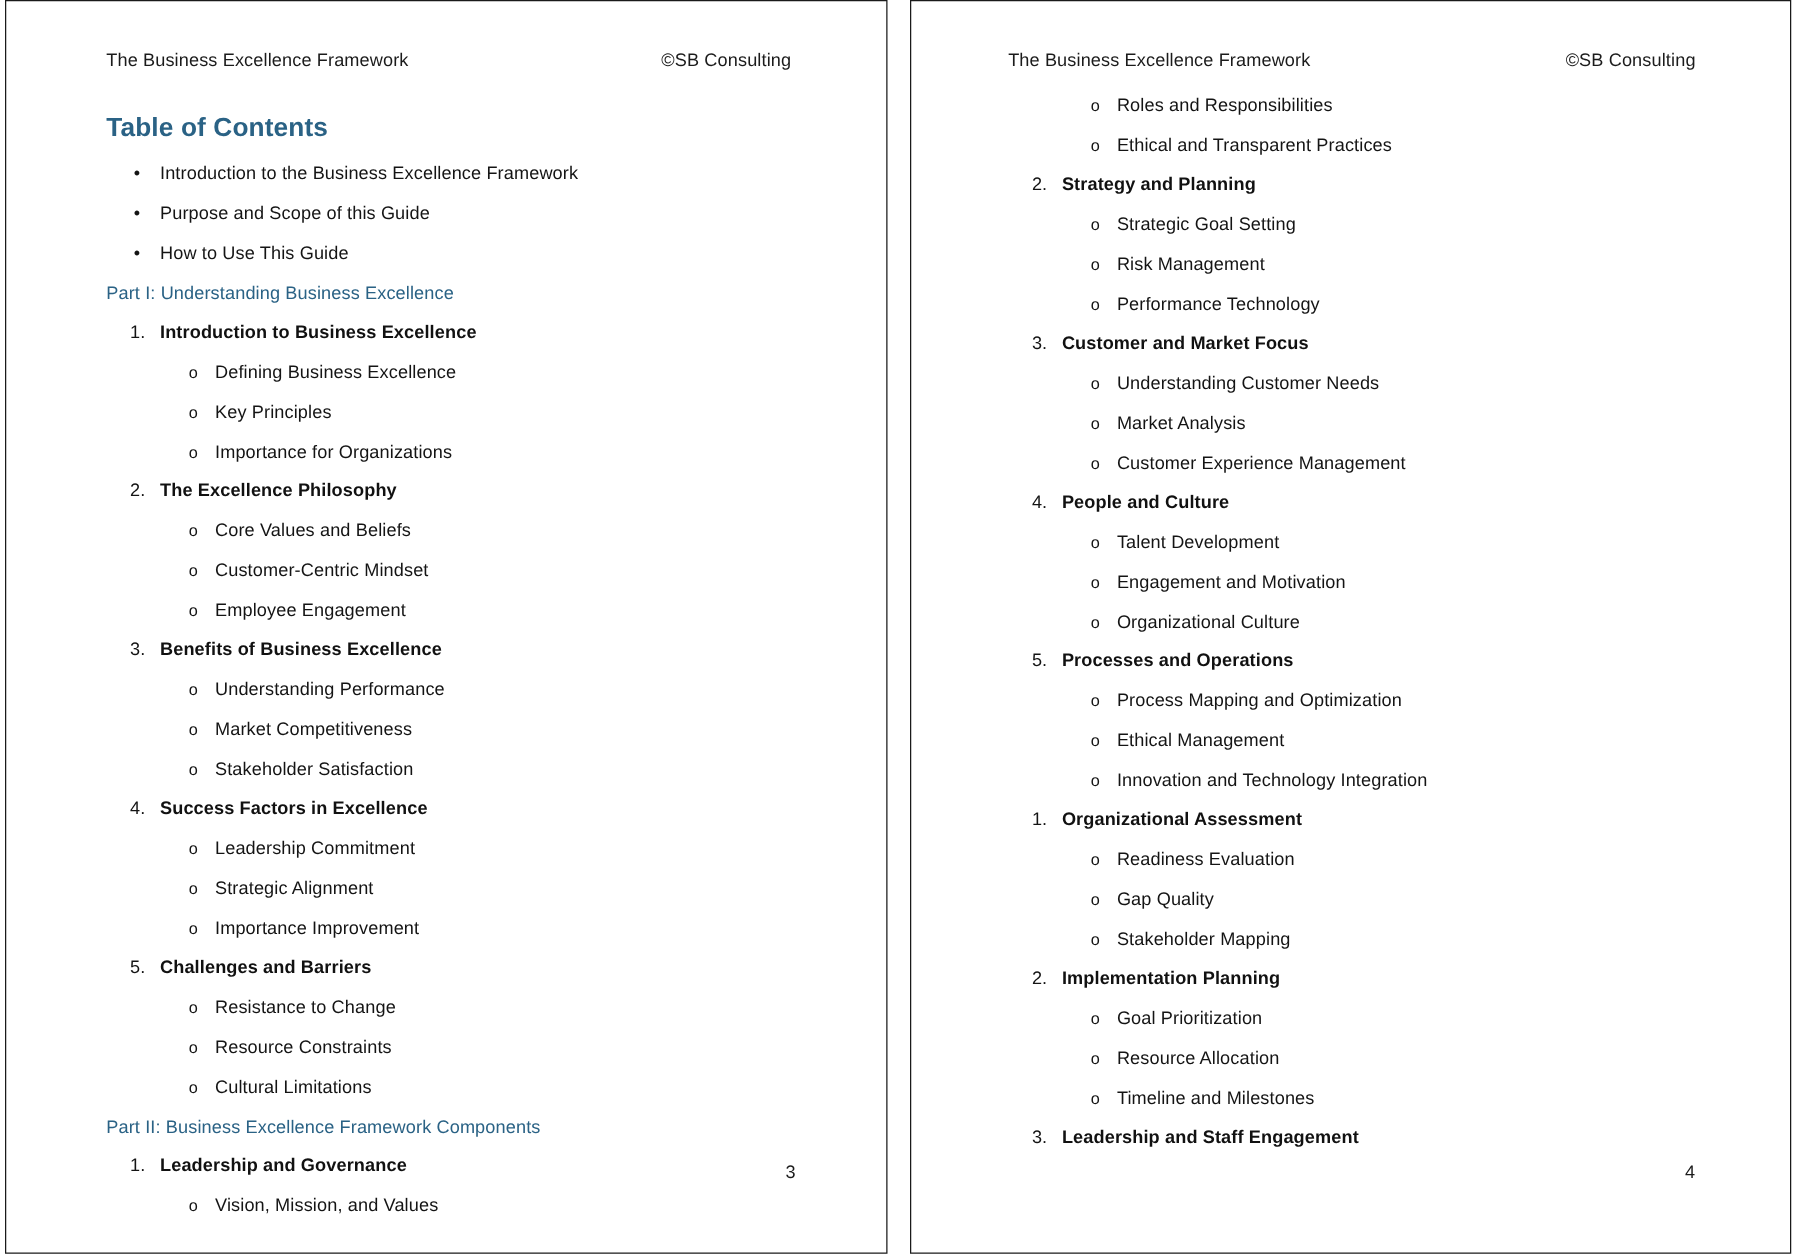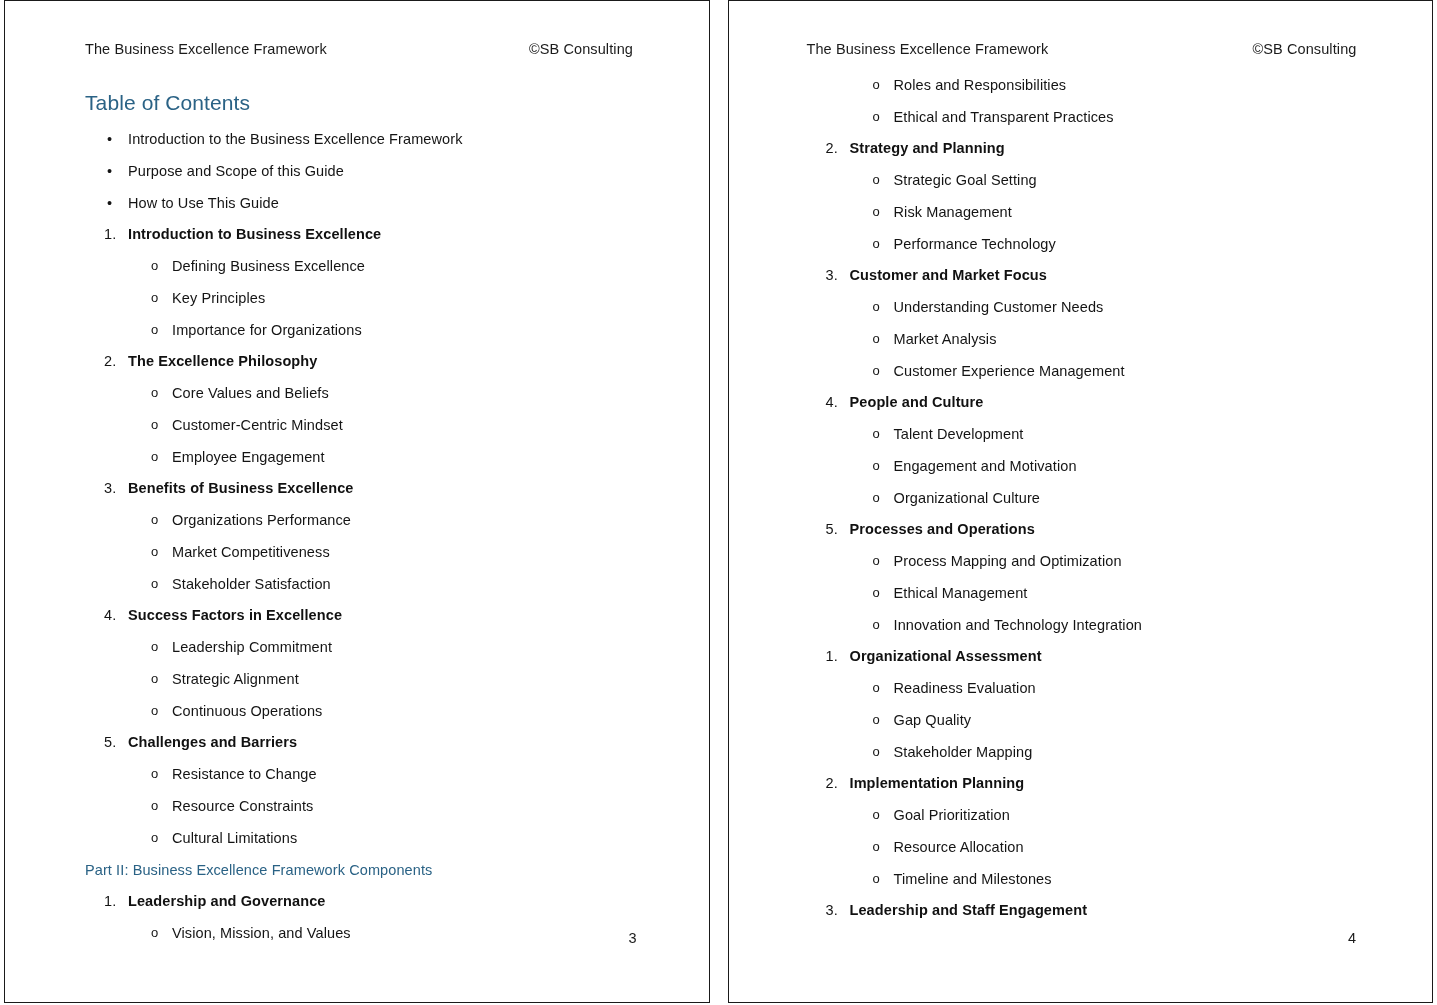--- a/index.html
+++ b/index.html
@@ -51,21 +51,21 @@
     width: 444px;
     flex: none;
   }
   .runhead .rh-copy {
     flex: none;
   }
   .toc-title {
     margin-top: 30px;
     font-size: 21px;
     color: #2a6285;
-    font-weight: 400;
+    font-weight: 700;
     letter-spacing: 0.1px;
   }
   .part-heading {
     margin-top: 16px;
     font-size: 14.5px;
     color: #2a6285;
     letter-spacing: 0.1px;
   }
   ul.bullets {
     list-style: none;
@@ -150,36 +150,37 @@
       </div>
 
       <div class="toc-title">Table of Contents</div>
 
       <div id="left-body">
           <ul class="bullets">
             <li><span class="marker">•</span><span>Introduction to the Business Excellence Framework</span></li>
             <li><span class="marker">•</span><span>Purpose and Scope of this Guide</span></li>
             <li><span class="marker">•</span><span>How to Use This Guide</span></li>
           </ul>
+          <div class="part-heading">Part I: Understanding Business Excellence</div>
           <div class="num-item"><span class="marker">1.</span><span>Introduction to Business Excellence</span></div>
           <div class="sub-item"><span class="marker">o</span><span>Defining Business Excellence</span></div>
           <div class="sub-item"><span class="marker">o</span><span>Key Principles</span></div>
           <div class="sub-item"><span class="marker">o</span><span>Importance for Organizations</span></div>
           <div class="num-item"><span class="marker">2.</span><span>The Excellence Philosophy</span></div>
           <div class="sub-item"><span class="marker">o</span><span>Core Values and Beliefs</span></div>
           <div class="sub-item"><span class="marker">o</span><span>Customer-Centric Mindset</span></div>
           <div class="sub-item"><span class="marker">o</span><span>Employee Engagement</span></div>
           <div class="num-item"><span class="marker">3.</span><span>Benefits of Business Excellence</span></div>
-          <div class="sub-item"><span class="marker">o</span><span>Organizations Performance</span></div>
+          <div class="sub-item"><span class="marker">o</span><span>Understanding Performance</span></div>
           <div class="sub-item"><span class="marker">o</span><span>Market Competitiveness</span></div>
           <div class="sub-item"><span class="marker">o</span><span>Stakeholder Satisfaction</span></div>
           <div class="num-item"><span class="marker">4.</span><span>Success Factors in Excellence</span></div>
           <div class="sub-item"><span class="marker">o</span><span>Leadership Commitment</span></div>
           <div class="sub-item"><span class="marker">o</span><span>Strategic Alignment</span></div>
-          <div class="sub-item"><span class="marker">o</span><span>Continuous Operations</span></div>
+          <div class="sub-item"><span class="marker">o</span><span>Importance Improvement</span></div>
           <div class="num-item"><span class="marker">5.</span><span>Challenges and Barriers</span></div>
           <div class="sub-item"><span class="marker">o</span><span>Resistance to Change</span></div>
           <div class="sub-item"><span class="marker">o</span><span>Resource Constraints</span></div>
           <div class="sub-item"><span class="marker">o</span><span>Cultural Limitations</span></div>
           <div class="part-heading">Part II: Business Excellence Framework Components</div>
           <div class="num-item"><span class="marker">1.</span><span>Leadership and Governance</span></div>
           <div class="sub-item"><span class="marker">o</span><span>Vision, Mission, and Values</span></div>
         </div>
 
     </div>

